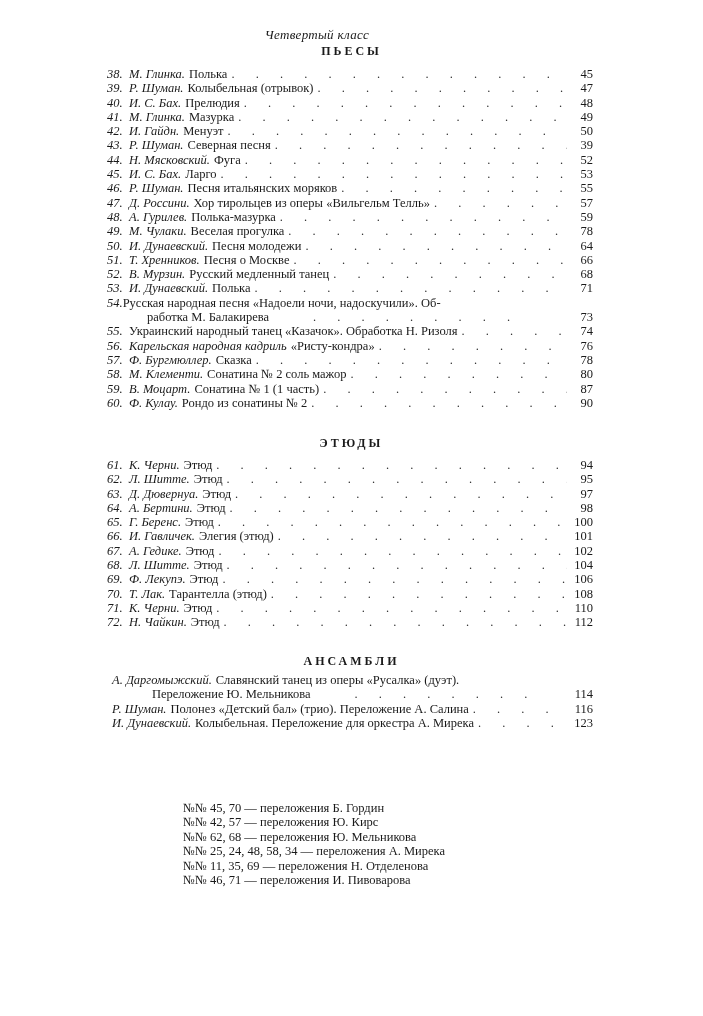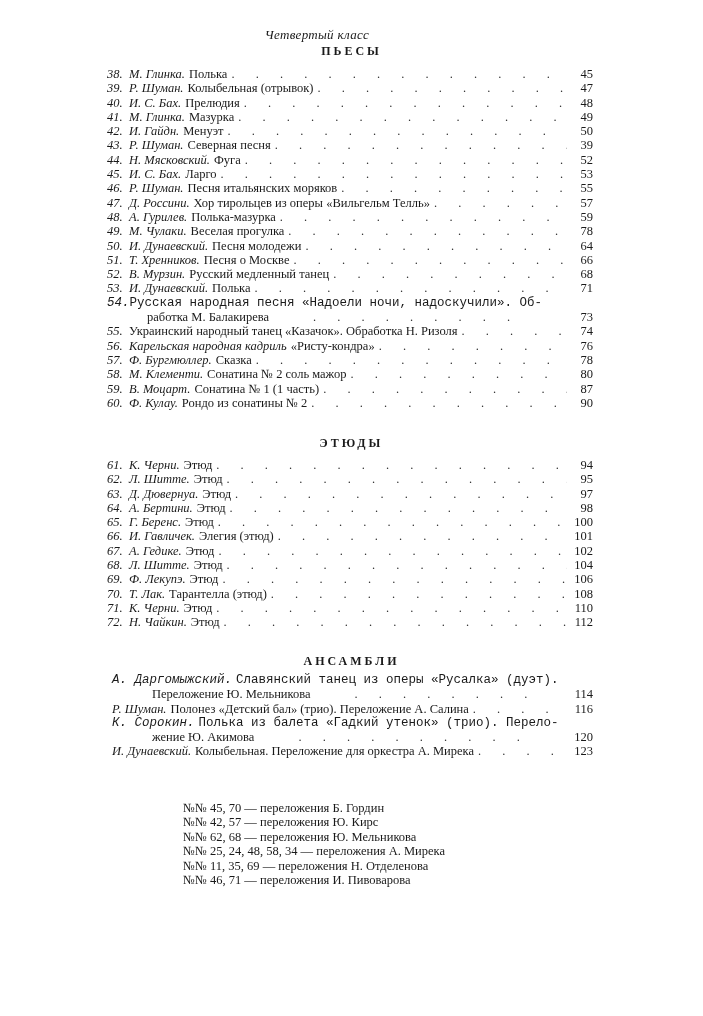--- a/index.html
+++ b/index.html
@@ -12,21 +12,21 @@
                    font-size: 12px; letter-spacing: 3px; font-weight: bold; }
   .toc { position: absolute; left: 107px; width: 486px; font-size: 12.5px; line-height: 14.3px; }
   .entry { display: flex; align-items: flex-start; white-space: nowrap; }
   .entry .num { font-style: italic; width: 22px; flex: none; }
   .entry .composer { font-style: italic; margin-right: 4px; }
   .entry .title { }
   .entry .dots { flex: 1; overflow: hidden; margin: 0 4px; letter-spacing: 9px; color: #333; }
   .entry .dots::before { content: ". . . . . . . . . . . . . . . . . . . . . . . . . . . . . . . . . . . . . . . . . . . . . ."; }
   .entry .page-no { flex: none; width: 22px; text-align: right; }
   .entry.multi { display: block; }
-  .entry.multi .line1 { display: block; white-space: normal; font-family: Liberation Mono, monospace; }
+  .entry.multi .line1 { display: block; white-space: normal; }
   .entry.multi .line2 { display: flex; padding-left: 40px; gap: 40px; }
   .ens .entry .composer { margin-right: 4px; }
   .notes { position: absolute; left: 183px; top: 801px; font-size: 12.5px; line-height: 14.4px; }
   .notes .note { white-space: nowrap; }
 </style>
 </head>
 <body>
 
 <div class="page">
   <div class="class-title">Четвертый класс</div>
@@ -293,28 +293,20 @@
           <span class="dots"></span>
           <span class="page-no">114</span>
         </span>
       </div>
       <div class="entry">
         <span class="composer">Р. Шуман.</span>
         <span class="title">Полонез «Детский бал» (трио). Переложение А. Салина</span>
         <span class="dots"></span>
         <span class="page-no">116</span>
       </div>
-      <div class="entry multi">
-        <span class="line1"><span class="composer">К. Сорокин.</span><span class="title">Полька из балета «Гадкий утенок» (трио). Перело-</span></span>
-        <span class="line2">
-          <span class="title">жение Ю. Акимова</span>
-          <span class="dots"></span>
-          <span class="page-no">120</span>
-        </span>
-      </div>
       <div class="entry">
         <span class="composer">И. Дунаевский.</span>
         <span class="title">Колыбельная. Переложение для оркестра А. Мирека</span>
         <span class="dots"></span>
         <span class="page-no">123</span>
       </div>
     </div>
 
   <div class="notes" id="notes">
       <div class="note">№№ 45, 70 — переложения Б. Гордин</div>

